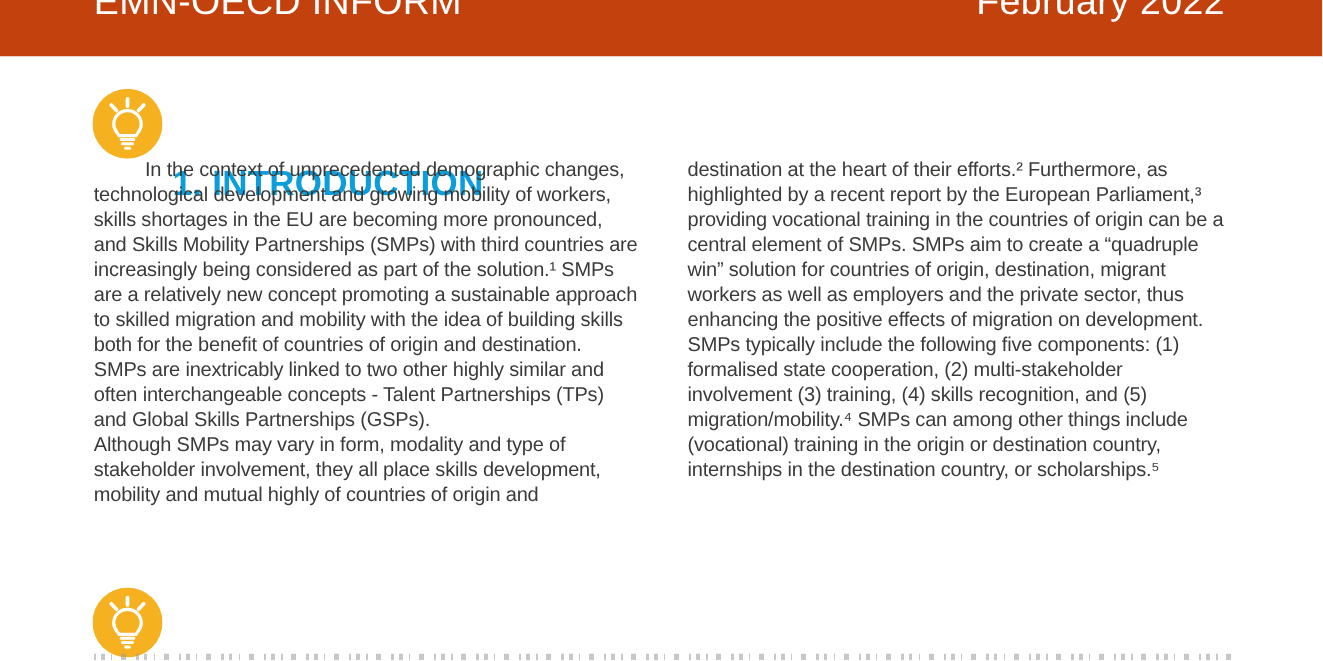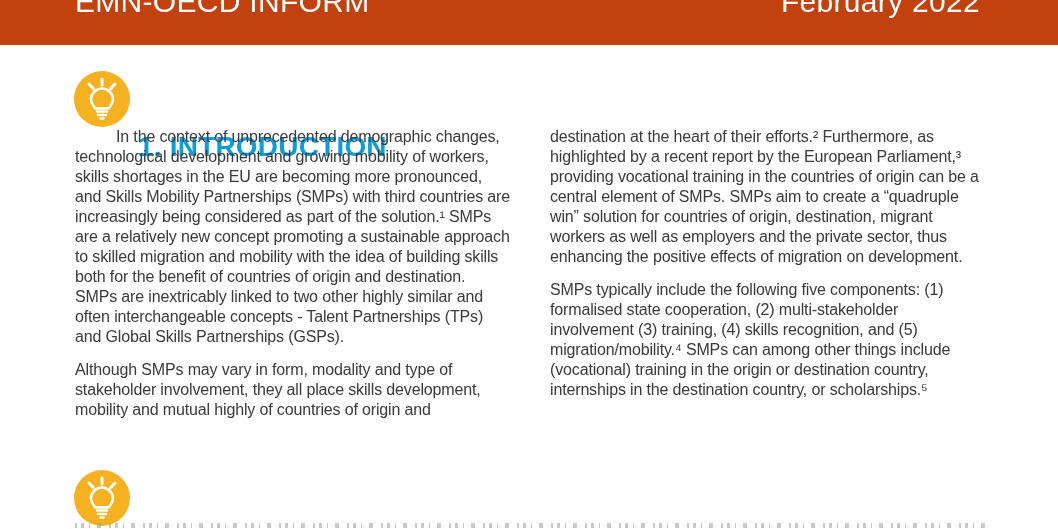--- a/index.html
+++ b/index.html
@@ -65,21 +65,21 @@
     left: 75px;
     width: 910px;
     display: flex;
     gap: 40px;
     color: #3a3a39;
     font-size: 16px;
     line-height: 20px;
     letter-spacing: -0.15px;
   }
   .col { width: 440px; }
-  .col p + p { margin-top: 13px; }
+  .col p + p { }
   .first-para { text-indent: 41px; }
 
   
   .clipped-line {
     position: absolute;
     left: 75px;
     top: 523px;
     width: 912px;
     height: 5px;
     opacity: 0.55;

